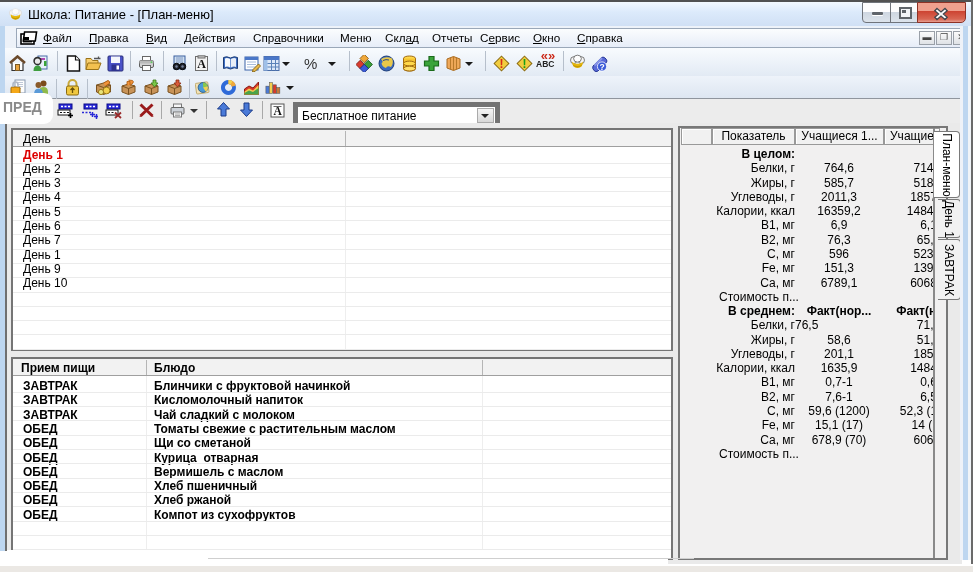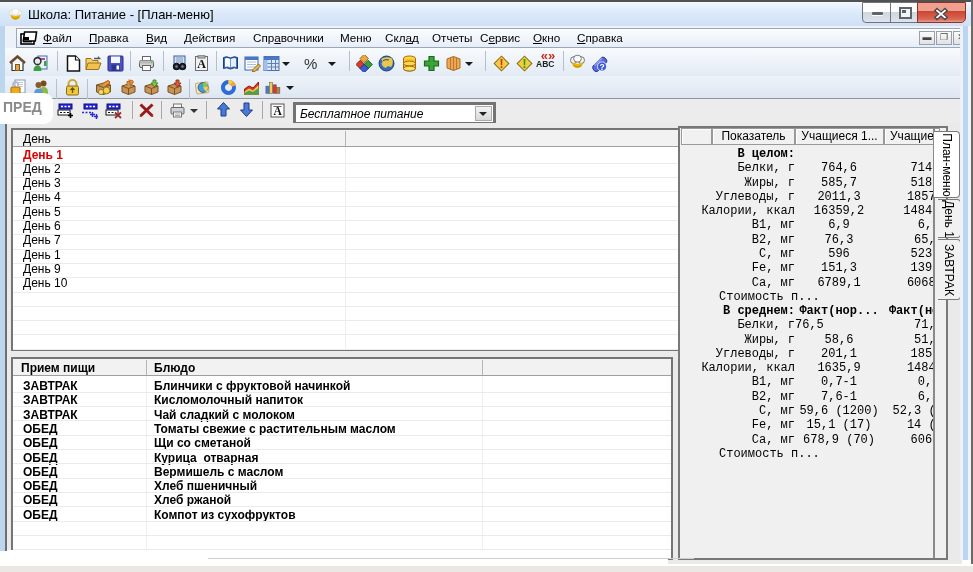--- a/index.html
+++ b/index.html
@@ -48,21 +48,21 @@
 .red{color:#dd0000;font-weight:bold;}
 
 #rp{left:678px;top:126px;width:266px;height:430px;border:2px solid #787878;background:#f1f0f0;overflow:hidden;}
 .rph{position:absolute;top:0px;height:15px;line-height:15px;background:#f1f1f1;border:1px solid #999;box-shadow:inset 1px 1px 0 #fff;font-size:12px;text-align:center;color:#000;}
 .rpr{position:absolute;font-size:12px;color:#000;white-space:nowrap;}
 .rpb{font-weight:bold;}
 
 .vtab{position:absolute;background:#f1f1f1;border:1px solid #7a7a7a;border-left:none;border-radius:0 4px 4px 0;}
 .vtab span{position:absolute;left:50%;top:50%;transform:translate(-50%,-50%) rotate(90deg);white-space:nowrap;font-size:12px;color:#000;}
 
-#combo{position:absolute;left:292px;top:3px;width:197px;height:17px;background:#fff;border:3px solid #737373;font-style:italic;}
+#combo{position:absolute;left:292px;top:3px;width:197px;height:17px;background:#fff;border:5px solid #737373;}
 #combo .ct{position:absolute;left:4px;top:2px;font-size:12px;}
 #combo .cb{position:absolute;right:1px;top:1px;width:15px;height:13px;background:linear-gradient(#f4f4f4,#d8d8d8);border:1px solid #aaa;}
 </style></head>
 <body>
 <div id="root">
 <div class="abs" id="frametop"></div>
 <div class="abs" id="titlebar"></div>
 <div class="abs" id="borderL"></div>
     <div class="abs" id="mdiL"></div>
 <div class="abs" id="borderR"></div>
@@ -358,21 +358,21 @@
 <div id="combo">
         <div class="ct">Бесплатное питание</div>
         <div class="cb">
           <div class="darr" style="left:3px;top:5px;border-top-color:#222"></div>
         </div>
       </div>
 </div>
 <div class="abs" id="pred"></div>
 <div class="abs" id="predt">ПРЕД</div>
 <div class="abs" id="client"></div>
-<div class="tbl" id="tblA" style="left:11px;top:128px;width:658px;height:219px;padding-left:7px;">
+<div class="tbl" id="tblA" style="left:11px;top:128px;width:658px;height:219px;">
 <div class="thead">
         <span style="position:absolute;left:10px;top:2px">День</span>
         <div class="hsep" style="left:332px"></div>
       </div>
 <div class="colline" style="left:332px"></div>
 <div id="daysbox">
         <div class="cell red" style="left:10px;top:17.5px">День 1</div>
         <div class="cell" style="left:10px;top:31.8px">День 2</div>
         <div class="cell" style="left:10px;top:46.1px">День 3</div>
         <div class="cell" style="left:10px;top:60.400000000000006px">День 4</div>
@@ -441,21 +441,21 @@
         <div class="rowline" style="top:161.5px"></div>
         <div class="rowline" style="top:175.8px"></div>
         <div class="rowline" style="top:190.10000000000002px"></div>
       </div>
 </div>
 <div class="abs" id="rp">
 <div class="rph" style="left:1px;width:29px"></div>
 <div class="rph" style="left:32px;width:81px;">Показатель</div>
 <div class="rph" style="left:115px;width:87px;">Учащиеся 1...</div>
 <div class="rph" style="left:204px;width:49px;text-align:left;padding-left:5px;overflow:hidden;">Учащие</div>
-<div id="rpgrid" style="position:absolute;left:0;top:20px;width:253px;height:410px;overflow:hidden;font-family:Liberation Mono, monospace;">
+<div id="rpgrid" style="position:absolute;left:0;top:20px;width:253px;height:410px;overflow:hidden;">
         <div class="rpr rpb" style="left:0;width:115px;text-align:right;top:-1px">В целом:</div>
         <div class="rpr" style="left:0;width:115px;text-align:right;top:13.28px">Белки, г</div>
         <div class="rpr" style="left:115px;width:88px;text-align:center;top:13.28px">764,6</div>
         <div class="rpr" style="left:204px;width:89px;text-align:center;top:13.28px">714,9</div>
         <div class="rpr" style="left:0;width:115px;text-align:right;top:27.56px">Жиры, г</div>
         <div class="rpr" style="left:115px;width:88px;text-align:center;top:27.56px">585,7</div>
         <div class="rpr" style="left:204px;width:89px;text-align:center;top:27.56px">518,4</div>
         <div class="rpr" style="left:0;width:115px;text-align:right;top:41.839999999999996px">Углеводы, г</div>
         <div class="rpr" style="left:115px;width:88px;text-align:center;top:41.839999999999996px">2011,3</div>
         <div class="rpr" style="left:204px;width:89px;text-align:center;top:41.839999999999996px">1857,6</div>

